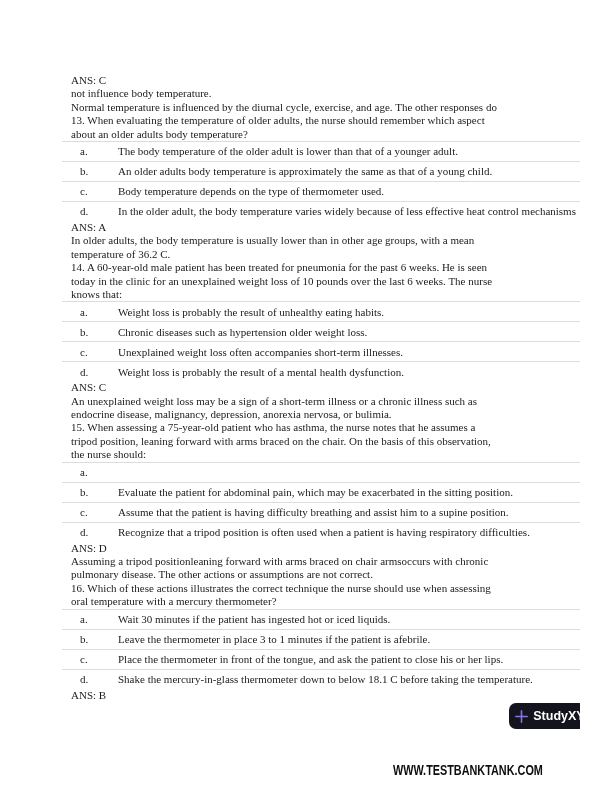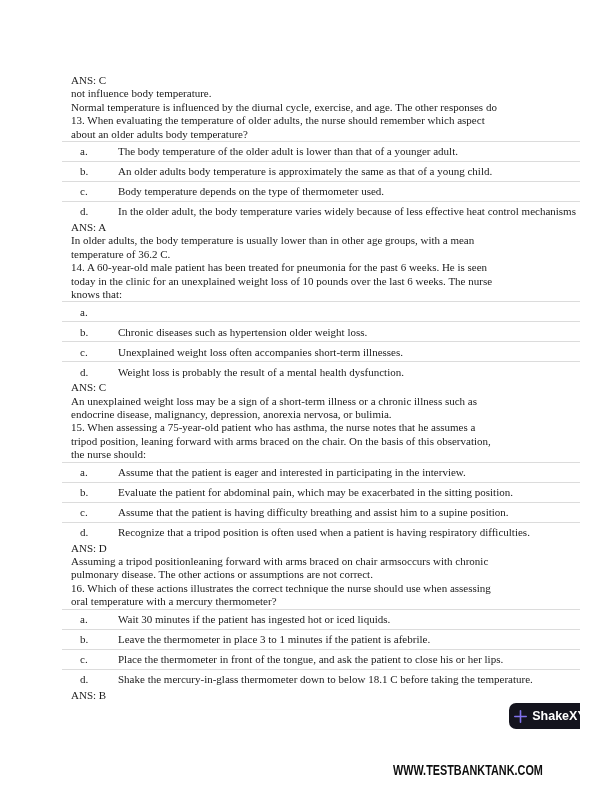--- a/index.html
+++ b/index.html
@@ -125,20 +125,21 @@
         <div class="line">temperature of 36.2 C.</div>
       </div>
       <div>
         <div class="line">14. A 60-year-old male patient has been treated for pneumonia for the past 6 weeks. He is seen</div>
         <div class="line">today in the clinic for an unexplained weight loss of 10 pounds over the last 6 weeks. The nurse</div>
         <div class="line">knows that:</div>
       </div>
       <div class="opt-table">
         <div class="opt-row">
           <div class="opt-letter">a.</div>
+          <div class="opt-text">Weight loss is probably the result of unhealthy eating habits.</div>
         </div>
         <div class="opt-row">
           <div class="opt-letter">b.</div>
           <div class="opt-text">Chronic diseases such as hypertension older weight loss.</div>
         </div>
         <div class="opt-row">
           <div class="opt-letter">c.</div>
           <div class="opt-text">Unexplained weight loss often accompanies short-term illnesses.</div>
         </div>
         <div class="opt-row">
@@ -154,21 +155,20 @@
         <div class="line">endocrine disease, malignancy, depression, anorexia nervosa, or bulimia.</div>
       </div>
       <div>
         <div class="line">15. When assessing a 75-year-old patient who has asthma, the nurse notes that he assumes a</div>
         <div class="line">tripod position, leaning forward with arms braced on the chair. On the basis of this observation,</div>
         <div class="line">the nurse should:</div>
       </div>
       <div class="opt-table">
         <div class="opt-row">
           <div class="opt-letter">a.</div>
-          <div class="opt-text">Assume that the patient is eager and interested in participating in the interview.</div>
         </div>
         <div class="opt-row">
           <div class="opt-letter">b.</div>
           <div class="opt-text">Evaluate the patient for abdominal pain, which may be exacerbated in the sitting position.</div>
         </div>
         <div class="opt-row">
           <div class="opt-letter">c.</div>
           <div class="opt-text">Assume that the patient is having difficulty breathing and assist him to a supine position.</div>
         </div>
         <div class="opt-row">
@@ -207,18 +207,18 @@
       </div>
       <div>
         <div class="line">ANS: B</div>
       </div>
     </div>
 
   <div class="studyxy-badge" style="background: rgb(20, 20, 30);">
     <svg class="plus-icon" width="15" height="15" viewBox="0 0 15 15" fill="none">
       <path d="M7.5 1.8 V13.2 M1.8 7.5 H13.2" stroke-width="1.6" stroke-linecap="round" class="plus-stroke" stroke="#8273ee"></path>
     </svg>
-    <span><span class="brand-primary">Shake</span><span class="brand-accent" style="color: #ffffff;">XY</span></span>
+    <span><span class="brand-primary">Study</span><span class="brand-accent" style="color: #ffffff;">XY</span></span>
   </div>
 
   <div class="site-url">WWW.TESTBANKTANK.COM</div>
 
 </div>
 
 </body></html>

